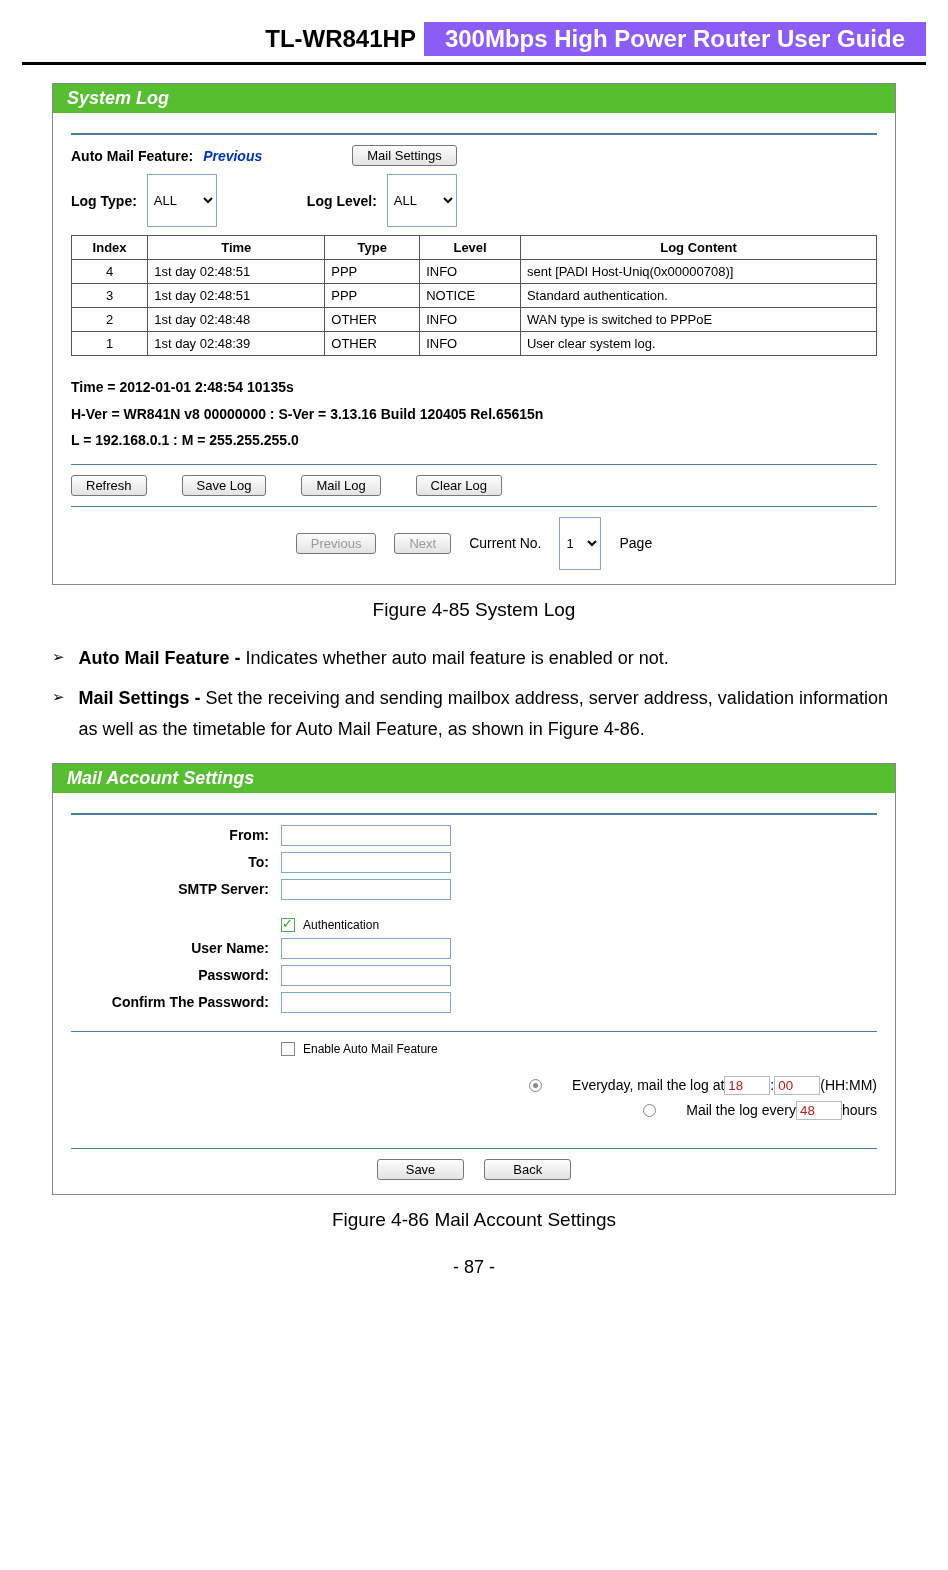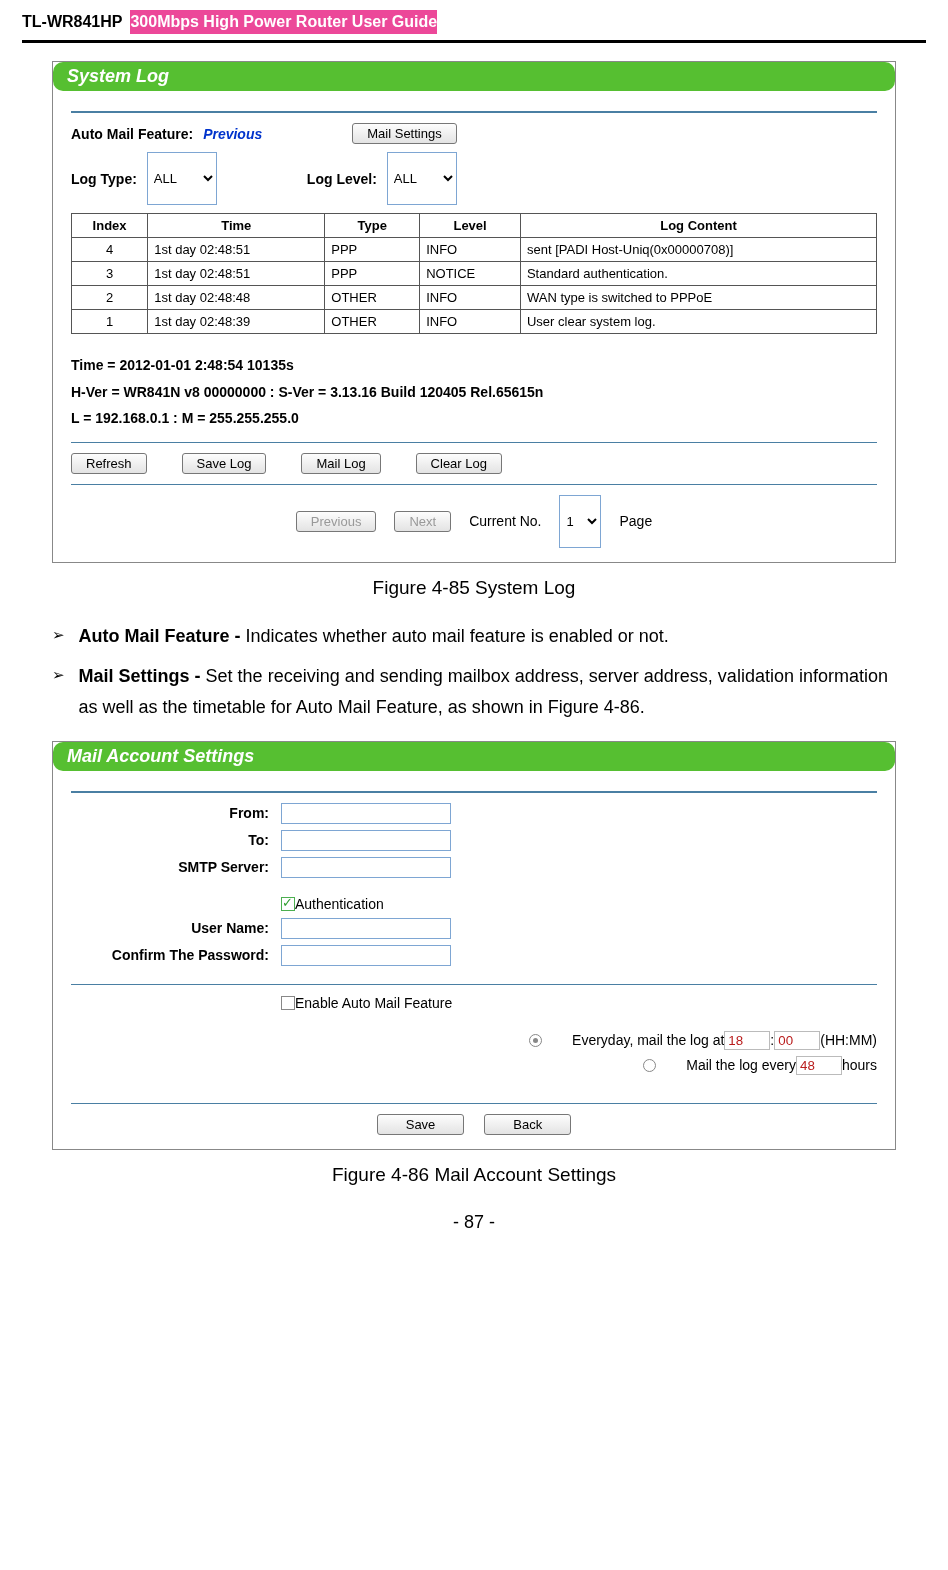--- a/index.html
+++ b/index.html
@@ -5,48 +5,48 @@
   * { box-sizing: border-box; margin: 0; padding: 0; }
   body {
     font-family: Arial, Helvetica, sans-serif;
     width: 948px;
     background: #fff;
     color: #000;
     padding-bottom: 30px;
   }
   .doc-header {
     display: flex;
-    justify-content: flex-start;
+    justify-content: flex-end;
     align-items: center;
     padding: 10px 22px 6px 22px;
     font-weight: 700;
-    font-size: 16px;
+    font-size: 24px;
+    margin-top: 12px;
   }
   .doc-header .model { margin-right: 8px; }
   .doc-header .tagline {
-    background: #ec4899;
+    background: #8b5cf6;
     color: #fff;
-    padding: 3px 0;
+    padding: 3px 21px;
   }
   .thick-rule { height: 3px; background: #000; margin: 0 22px 18px 22px; }
 
   .content { padding: 0 52px; }
 
   .panel {
     border: 1.5px solid #888;
     margin-bottom: 10px;
   }
   .panel-title {
     background: #56bf31;
     color: #fff;
     font-style: italic;
     font-weight: 700;
     font-size: 18px;
     padding: 4px 14px;
-    border-radius: 10px;
   }
   .panel-body { padding: 10px 18px 14px 18px; font-size: 14px; }
 
   .hr { height: 1px; background: #4a7fa3; margin: 10px 0; }
   .hr.thick { height: 2px; }
 
   .row-line { display: flex; align-items: center; gap: 10px; margin: 8px 0; }
   .row-line label, .row-line .lbl { font-weight: 700; font-size: 14px; }
   .disabled-text { color: #0033cc; font-weight: 700; font-style: italic; }
   .btn {
@@ -93,21 +93,21 @@
   ul.bullets li { display: flex; font-size: 18px; line-height: 1.7; margin-bottom: 10px; }
   ul.bullets .chev { margin-right: 14px; font-size: 15px; line-height: 1.9; }
   ul.bullets .term { font-weight: 700; }
 
   
   .form-row { display: flex; align-items: center; margin: 6px 0; }
   .form-row .flabel { width: 210px; text-align: right; font-weight: 700; font-size: 14px; padding-right: 12px; }
   .form-row input[type=text], .form-row input[type=password] {
     width: 170px; border: 1px solid #7ea6d3; padding: 2px 4px; font-size: 13px;
   }
-  .form-row .cblabel { font-size: 14px; }
+  .form-row .cblabel { margin-left: 8px; font-size: 12px; }
   .schedule { margin-left: 220px; font-size: 14px; }
   .schedule .srow { display:flex; align-items:center; gap:0; margin:6px 0;justify-content:flex-end; }
   .schedule input[type=text] { width:46px; border:1px solid #bbb; padding:1px 3px; color:#b91c1c;}
   .center-btns { display:flex; justify-content:center; gap:20px; margin-top:8px; }
 
   .page-num { text-align: center; font-size: 18px; margin-top: 26px; }
 
   .chkbox {
     display:inline-block;width:14px;height:14px;border:1.5px solid #4caf50;
     position:relative;vertical-align:middle;
@@ -259,20 +259,24 @@
       </div>
 
       <div class="form-row" style="margin-top:18px;">
         <div class="flabel"></div>
         <span class="chkbox checked"></span>
         <span class="cblabel">Authentication</span>
       </div>
       <div class="form-row">
         <div class="flabel">User Name:</div>
         <input type="text" style="">
+      </div>
+      <div class="form-row">
+        <div class="flabel">Password:</div>
+        <input type="password" style="">
       </div>
       <div class="form-row">
         <div class="flabel">Confirm The Password:</div>
         <input type="password" style="">
       </div>
 
       <div class="hr" style="margin-top:18px;"></div>
 
       <div class="form-row">
         <div class="flabel"></div>

